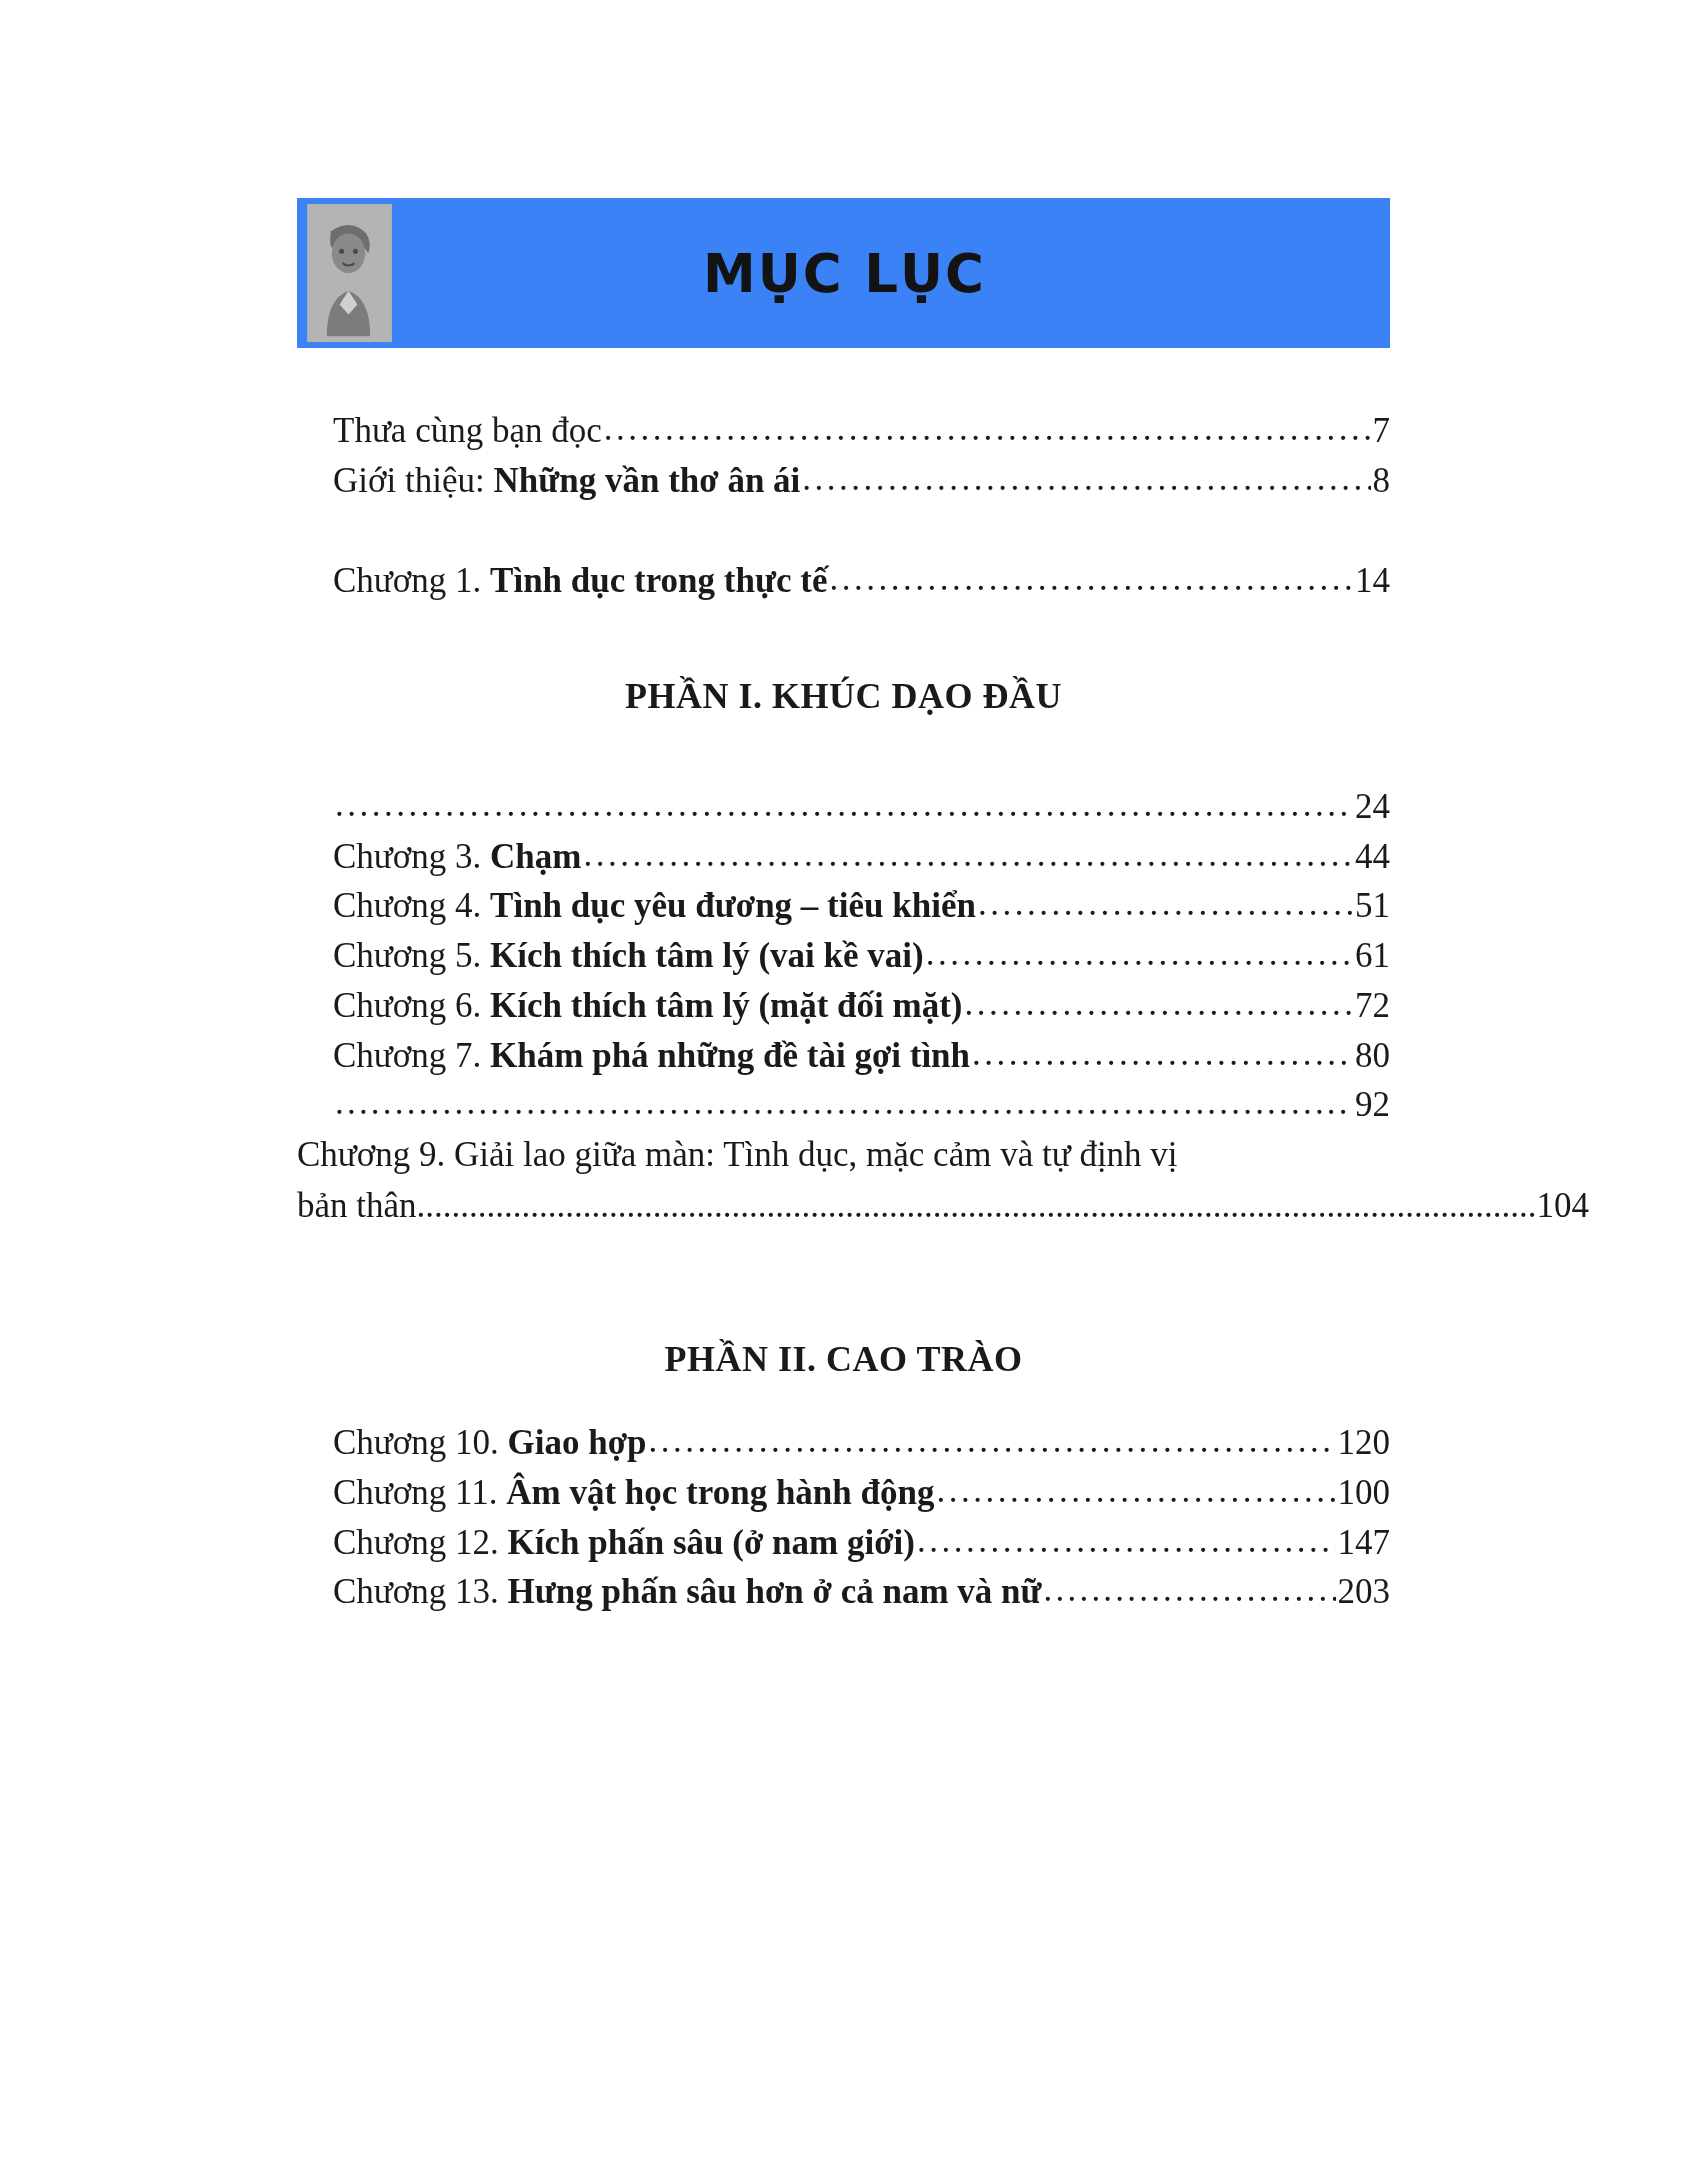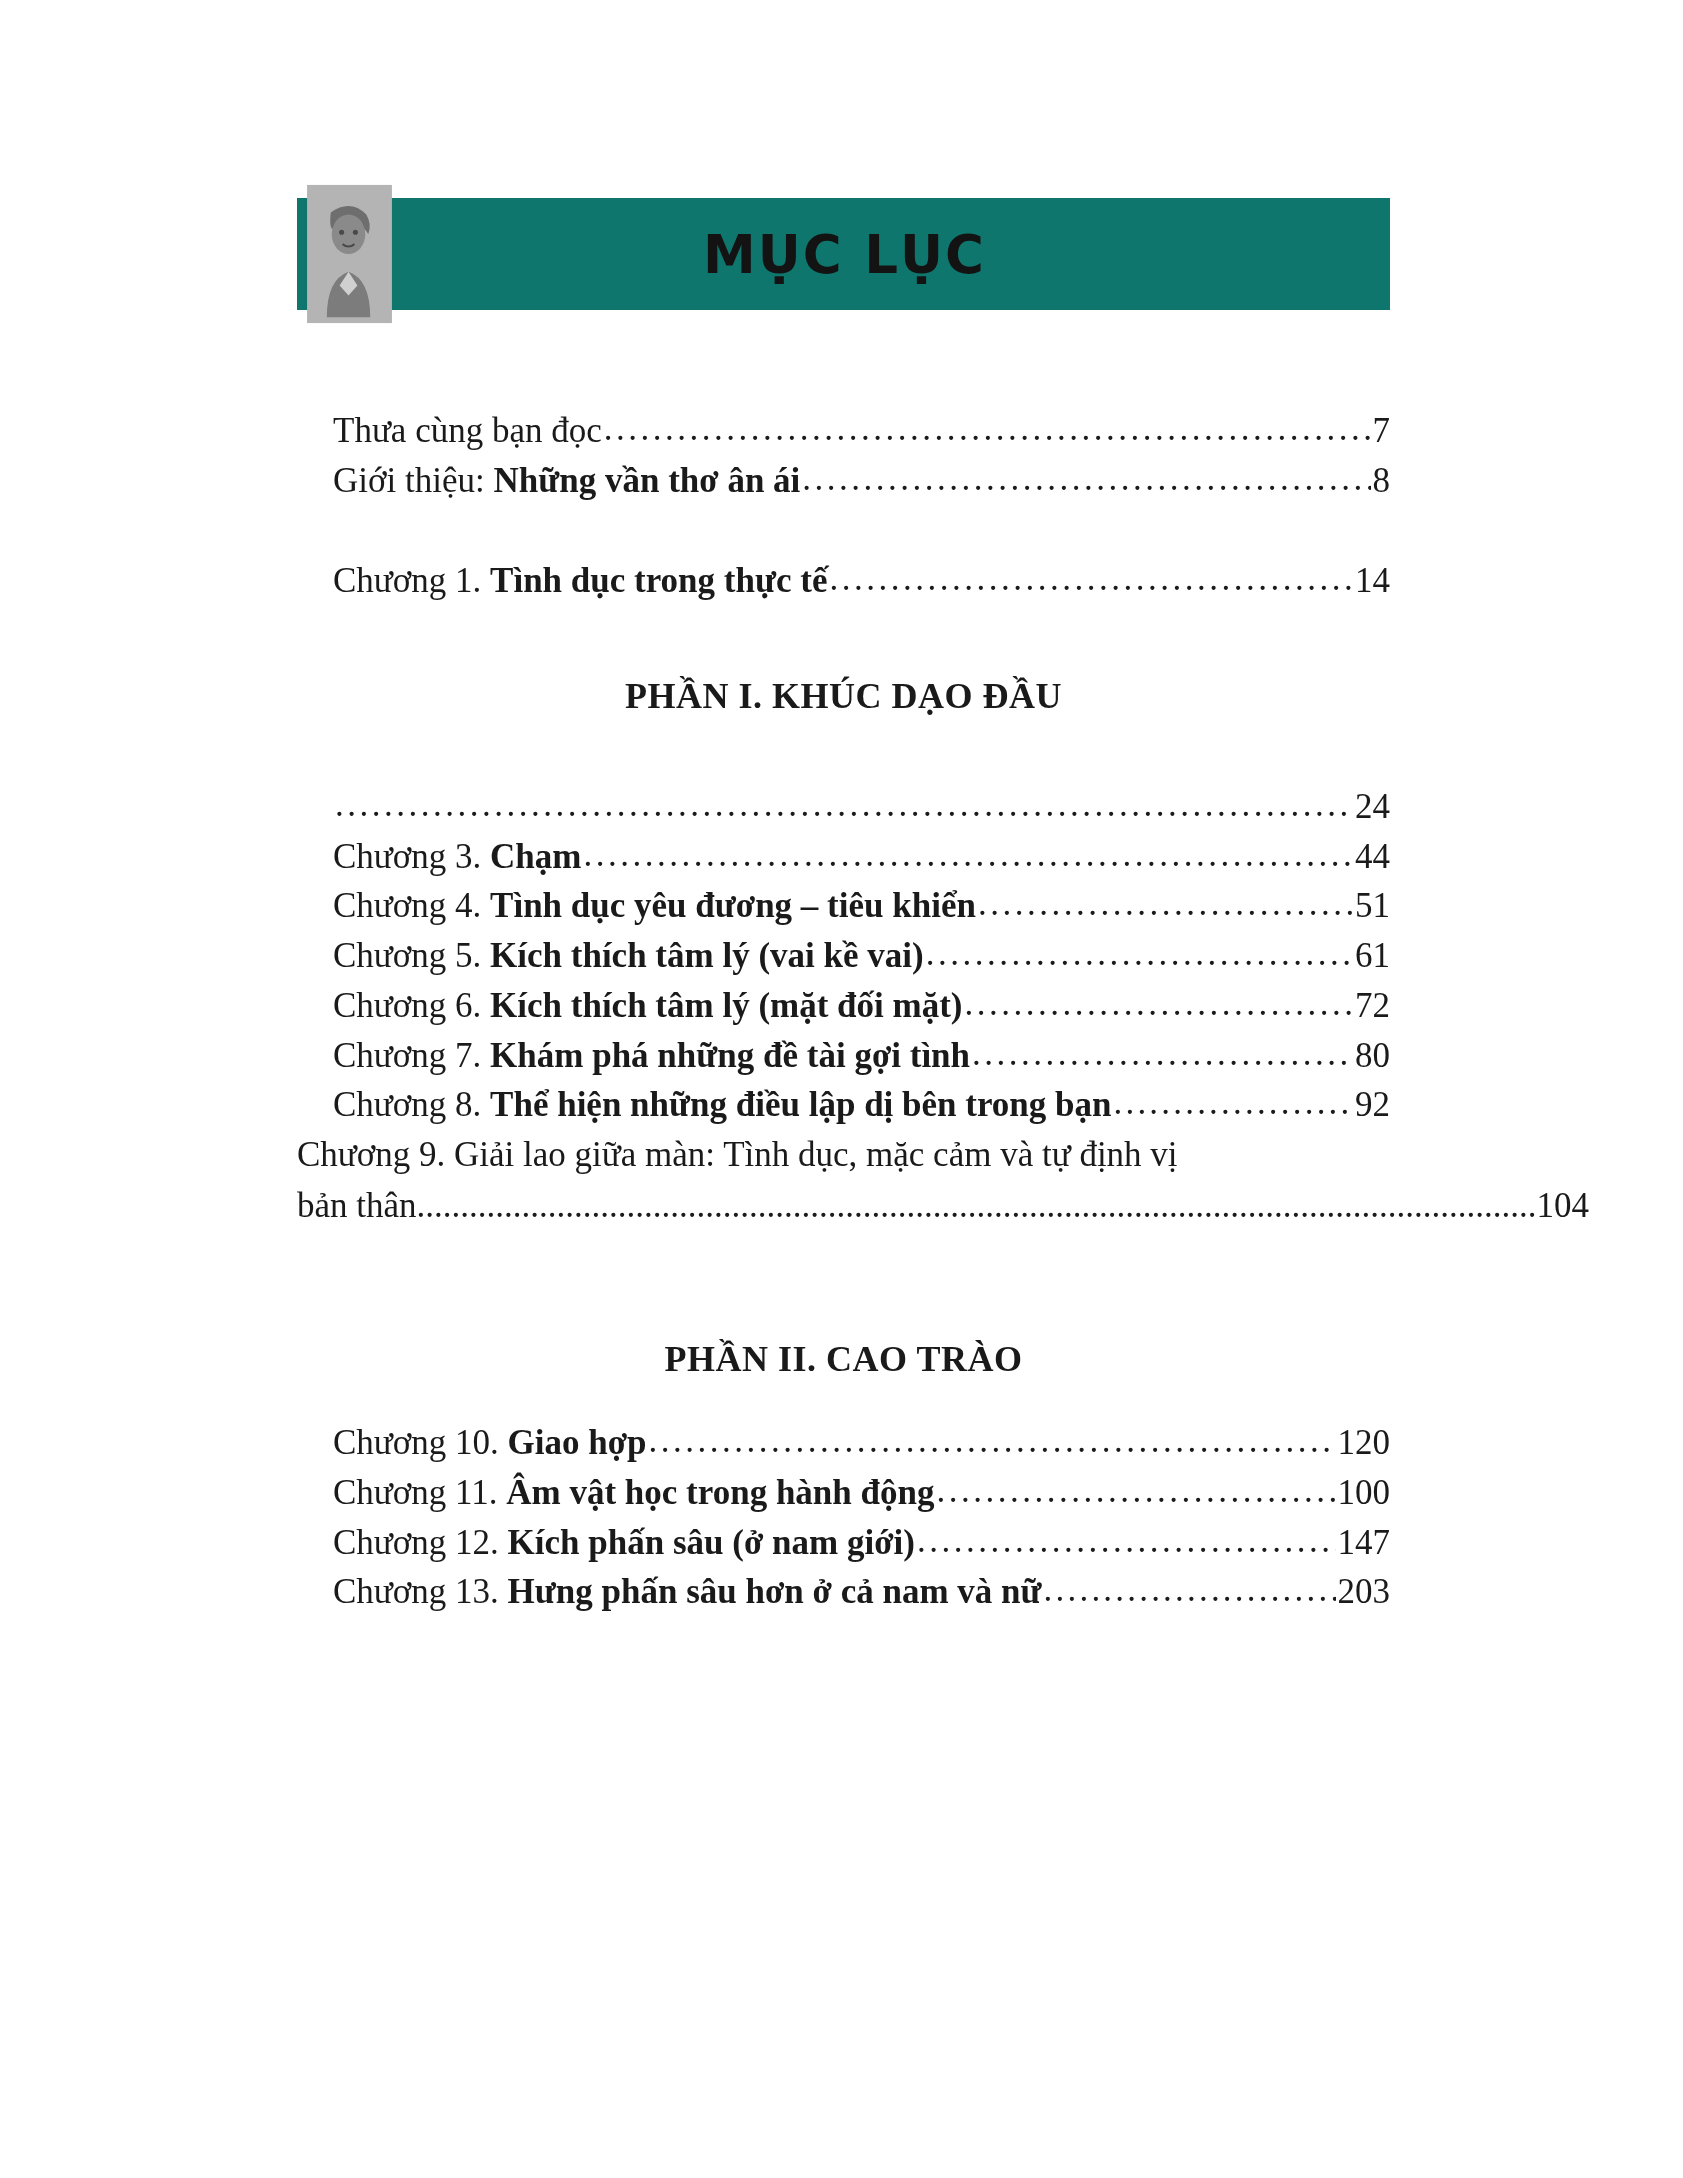--- a/index.html
+++ b/index.html
@@ -24,22 +24,22 @@
     height: 2178px;
     background: #ffffff;
   }
 
   
   .header-band {
     position: absolute;
     left: 297px;
     top: 198px;
     width: 1093px;
-    height: 112px;
-    background: #0f766e;
+    height: 150px;
+    background: #3b82f6;
     display: flex;
     align-items: center;
   }
   .header-emblem {
     width: 97px;
     height: 150px;
     margin-left: 4px;
     position: relative;
     flex: 0 0 auto;
   }
@@ -198,21 +198,20 @@
       <span class="page-num">72</span>
     </div>
 
     <div class="entry">
       <span class="label"><span>Chương 7. </span><span class="bold">Khám phá những đề tài gợi tình</span></span>
       <span class="dots">................................................................................................................................</span>
       <span class="page-num">80</span>
     </div>
 
     <div class="entry tight">
-      <span class="label"><span>Chương 8. </span><span class="bold">Thể hiện những điều lập dị bên trong bạn</span></span>
       <span class="dots">................................................................................................................................</span>
       <span class="page-num">92</span>
     </div>
 
     <div class="wrap-entry">
       <div class="line1"><span>Chương 9. </span><span class="bold">Giải lao giữa màn: Tình dục, mặc cảm và tự định vị</span></div>
       <div class="line2">
         <span class="label bold">bản thân</span>
         <span class="dots">................................................................................................................................</span>
         <span class="page-num">104</span>

